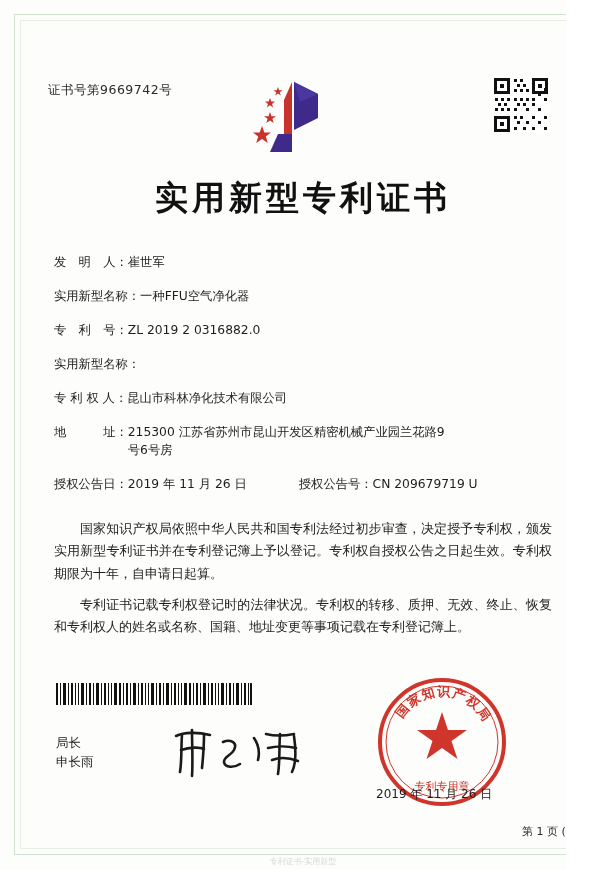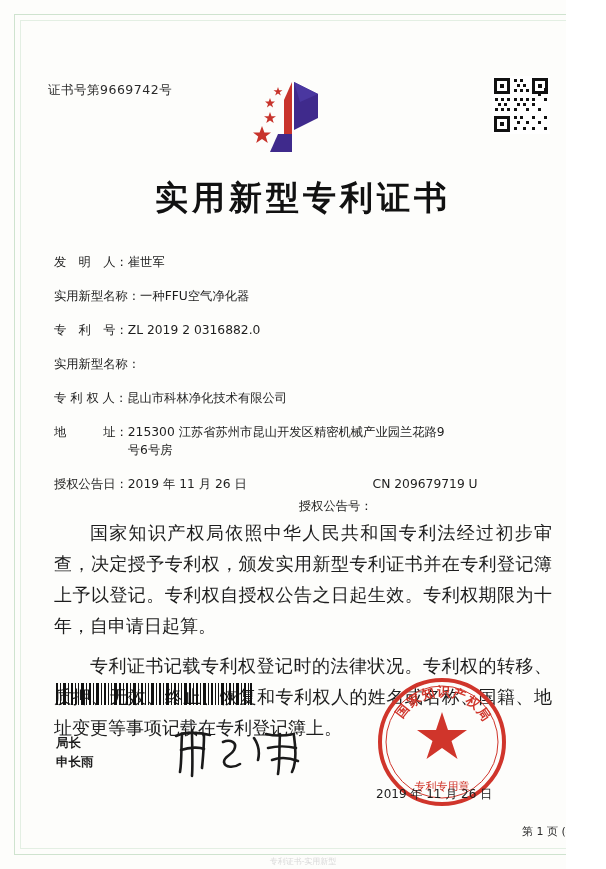--- a/index.html
+++ b/index.html
@@ -96,28 +96,27 @@
     flex: 1 1 auto;
     color: #1d1d1d;
     white-space: pre-line;
   }
   .field-row.inline .field-value {
     flex: 0 0 auto;
   }
   .field-row .second-label {
     margin-left: 52px;
     white-space: pre;
-    margin-top: 22px;
   }
   .paragraphs {
     position: absolute;
     left: 54px;
     top: 518px;
     width: 498px;
-    font-size: 18px;
+    font-size: 13px;
     line-height: 1.72;
     color: #1d1d1d;
     text-align: justify;
   }
   .paragraphs p {
     margin: 0 0 9px 0;
     text-indent: 2em;
   }
   .barcode {
     position: absolute;
@@ -126,21 +125,20 @@
     width: 196px;
     height: 22px;
   }
   .signature-block {
     position: absolute;
     left: 56px;
     top: 733px;
     font-size: 12.5px;
     color: #1d1d1d;
     line-height: 1.55;
-    font-weight: bold;
   }
   .handwriting {
     position: absolute;
     left: 168px;
     top: 722px;
     width: 150px;
     height: 60px;
   }
   .seal {
     position: absolute;

